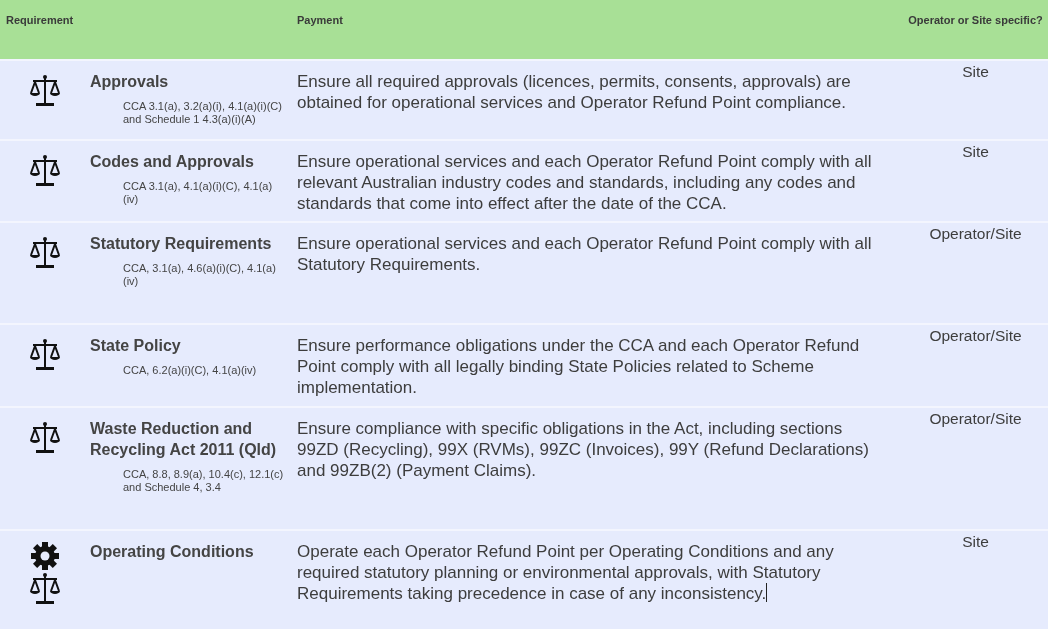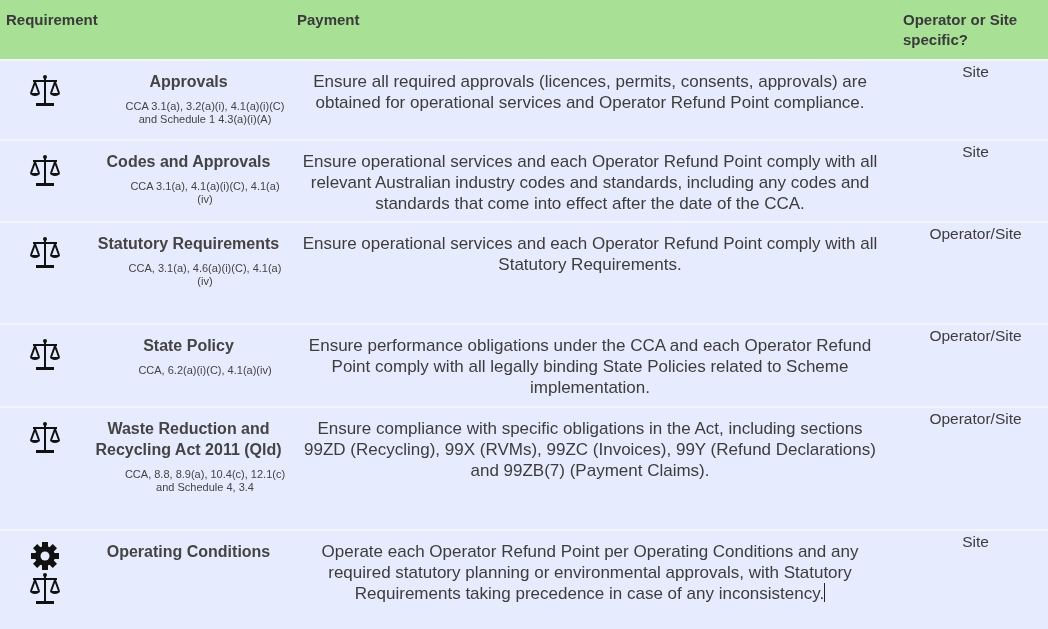--- a/index.html
+++ b/index.html
@@ -5,29 +5,29 @@
     html, body { margin: 0; padding: 0; }
     body {
       width: 1048px; height: 629px; overflow: hidden;
       background: #e6ebfd;
       font-family: "Liberation Sans", "DejaVu Sans", sans-serif;
       color: #3d3d3d;
     }
     table { border-collapse: collapse; width: 1048px; table-layout: fixed; }
     th {
       background: #a8e096;
-      font-weight: bold; font-size: 15px; color: #3a3a3a;
+      font-weight: bold; font-size: 11px; color: #3a3a3a;
       text-align: left; vertical-align: top;
       height: 60px; padding: 10px 0 0 0; box-sizing: border-box;
       line-height: 20px;
     }
     th.req { padding-left: 6px; }
-    th.op { }
+    th.op { text-align: center; }
     tr.row td { border-top: 2px solid #f3f5fe; vertical-align: top; }
-    td { padding: 0; text-align: center; }
+    td { padding: 0; }
     td.icon-cell { width: 90px; text-align: center; padding-top: 12px; }
     td.name-cell { padding-top: 10px; padding-right: 10px; }
     td.details-cell { padding-top: 10px; padding-right: 20px; font-size: 17px; line-height: 21px; }
     td.op-cell { text-align: center; padding-top: 0; font-size: 15.5px; line-height: 21px; }
     .req-title { font-weight: bold; font-size: 16px; line-height: 21px; color: #444; }
     .req-ref { font-size: 11px; line-height: 13px; margin-top: 8px; color: #444; margin-left: 33px; }
     svg { display: block; margin: 0 auto; }
     .caret { display: inline-block; width: 1px; height: 19px; background: #222; vertical-align: -3px; }
   </style>
 </head>
@@ -158,21 +158,21 @@
               <path d="M3 20 h10 a5 3 0 0 1 -10 0z M23 20 h10 a5 3 0 0 1 -10 0z" fill="#111"></path>
               <rect x="9" y="30" width="18" height="3" fill="#111"></rect>
               <circle cx="18" cy="4" r="2" fill="#111"></circle>
             </svg>
         </span>
       </td>
       <td class="name-cell">
         <div class="req-title">Waste Reduction and Recycling Act 2011 (Qld)</div>
         <div class="req-ref">CCA, 8.8, 8.9(a), 10.4(c), 12.1(c) and Schedule 4, 3.4</div>
       </td>
-      <td class="details-cell">Ensure compliance with specific obligations in the Act, including sections 99ZD (Recycling), 99X (RVMs), 99ZC (Invoices), 99Y (Refund Declarations) and 99ZB(7) (Payment Claims).</td>
+      <td class="details-cell">Ensure compliance with specific obligations in the Act, including sections 99ZD (Recycling), 99X (RVMs), 99ZC (Invoices), 99Y (Refund Declarations) and 99ZB(2) (Payment Claims).</td>
       <td class="op-cell">Operator/Site</td>
     </tr>
 
     <tr class="row" style="height:99px">
       <td class="icon-cell" style="padding-top:10px">
         <div class="icon-stack">
           <span>
             <svg width="30" height="30" viewBox="0 0 30 30">
                 <g fill="#111" transform="translate(15,15)">
                   <rect x="-3" y="-14" width="6" height="6"></rect>

